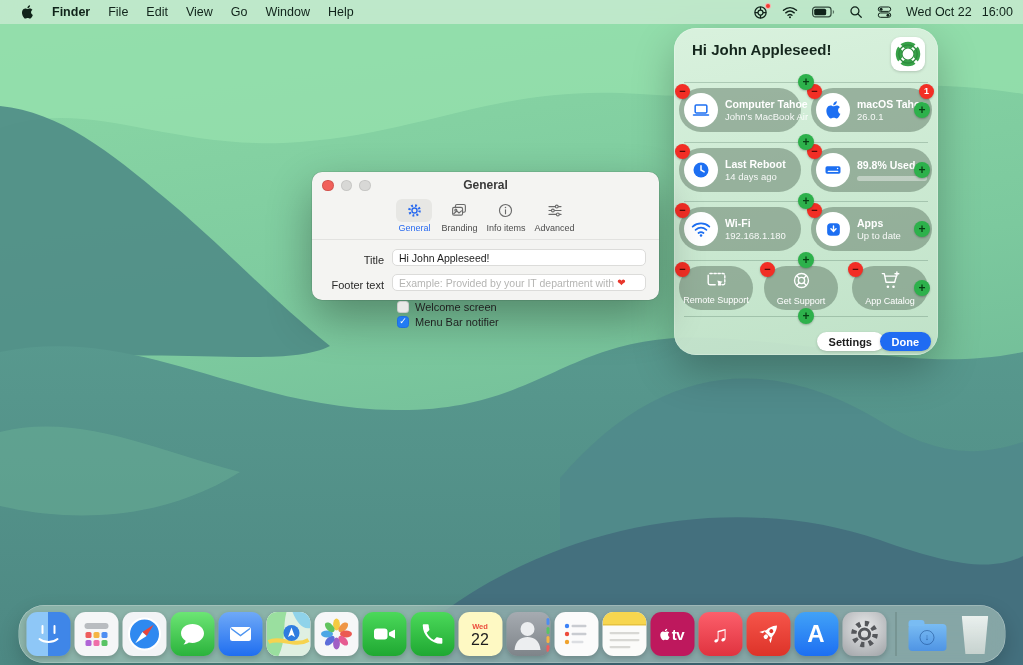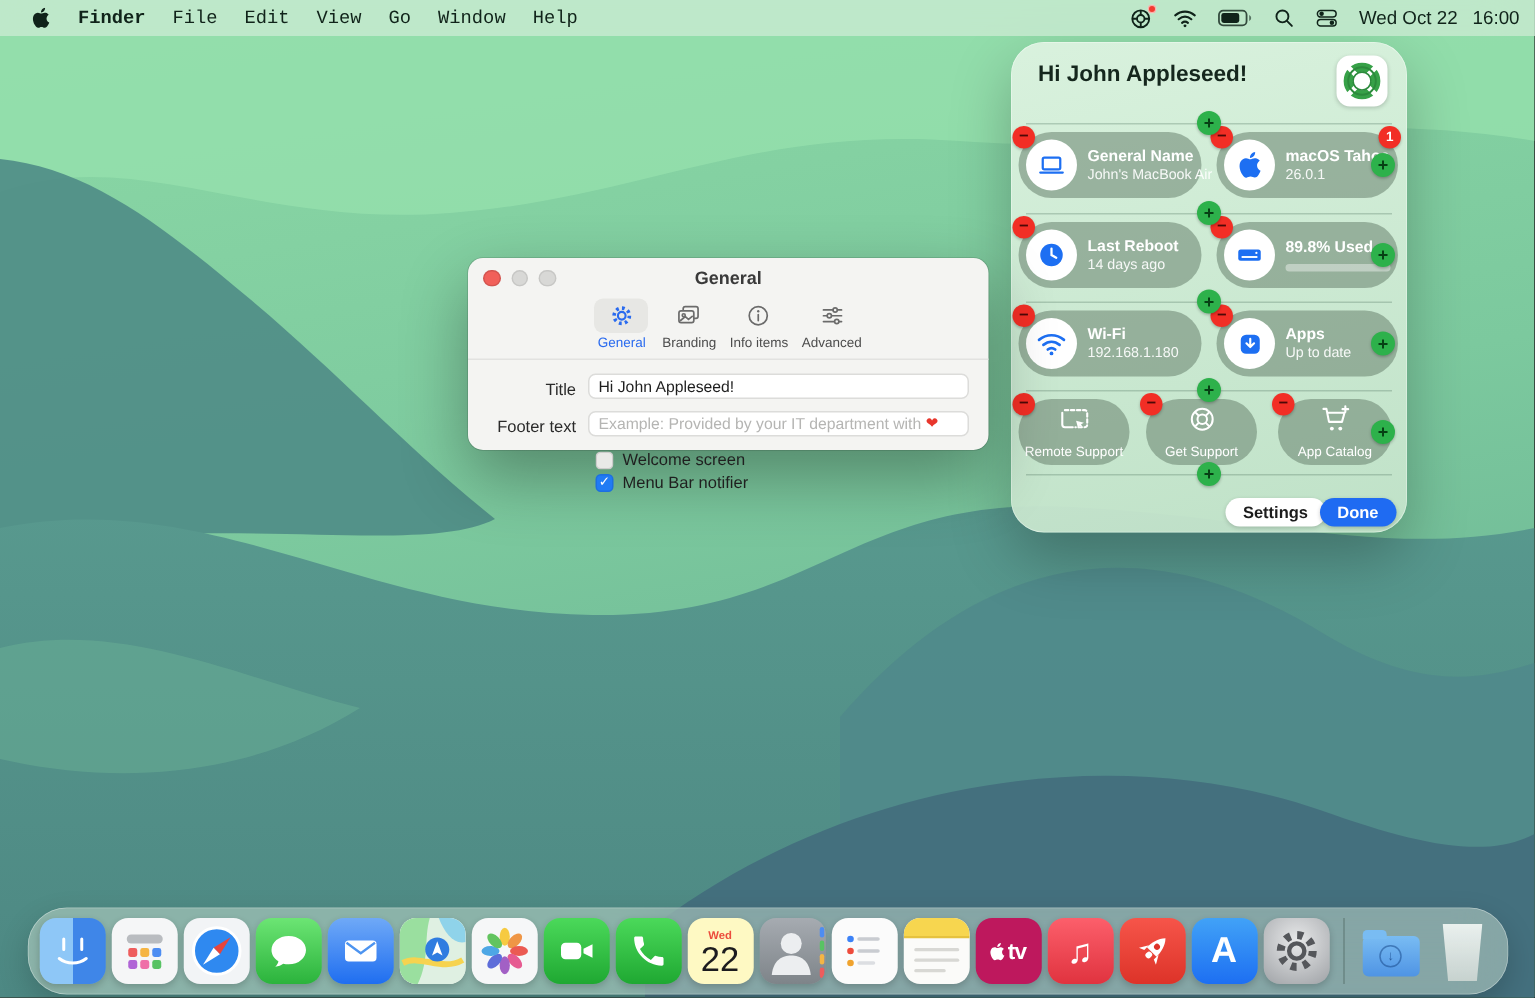--- a/index.html
+++ b/index.html
@@ -11,21 +11,21 @@
   }
   .wallpaper{position:absolute;inset:0;width:100%;height:100%;display:block;}
 
   
   .menubar{
     position:absolute;top:0;left:0;right:0;height:24px;
     background:rgba(203,234,210,0.78);backdrop-filter:blur(18px);
     display:flex;align-items:center;justify-content:space-between;
     font-size:12.5px;color:#10231a;z-index:30;
   }
-  .mb-left{display:flex;align-items:center;gap:0;padding-left:12px;font-family:Liberation Mono, monospace;}
+  .mb-left{display:flex;align-items:center;gap:0;padding-left:12px;}
   .mb-apple{display:flex;align-items:center;padding:0 9px;}
   .mb-item{padding:0 9px;font-weight:500;}
   .mb-item.app{font-weight:700;}
   .mb-right{display:flex;align-items:center;gap:14px;padding-right:10px;}
   .mb-ic{position:relative;display:flex;align-items:center;}
   .mb-dot{position:absolute;top:-2px;right:-3px;width:6px;height:6px;border-radius:50%;background:#f23b30;border:1px solid rgba(255,255,255,0.6);}
   .mb-clock{display:flex;gap:10px;font-weight:500;}
 
   
   .window{
@@ -122,21 +122,21 @@
     background:rgba(200,220,206,0.5);backdrop-filter:blur(16px);
     box-shadow:inset 0 0 0 0.5px rgba(255,255,255,0.4),0 8px 20px rgba(0,0,0,0.18);
     display:flex;align-items:center;gap:4px;padding:0 8px;z-index:30;
   }
   .dicon{position:relative;width:44px;height:44px;border-radius:11px;flex:none;
     display:flex;align-items:center;justify-content:center;overflow:hidden;
     box-shadow:0 2px 5px rgba(0,0,0,0.18);}
   .dicon.noshadow{box-shadow:none;overflow:visible;}
   .dock-sep{width:1px;height:44px;background:rgba(30,50,40,0.28);margin:0 5px;flex:none;}
   .cal-wd{font-size:7.5px;font-weight:700;color:#ec4c3c;line-height:1.1;margin-top:3px;}
-  .cal-day{font-size:23px;font-weight:400;color:#1c1c1e;line-height:1;}
+  .cal-day{font-size:16px;font-weight:400;color:#1c1c1e;line-height:1;}
   .folder{position:relative;width:38px;height:27px;border-radius:4px;margin-top:6px;
     background:linear-gradient(#79bcf3,#4f94e4);display:flex;align-items:center;justify-content:center;}
   .folder::before{content:"";position:absolute;top:-4px;left:0;width:16px;height:6px;border-radius:3px 3px 0 0;
     background:#79bcf3;}
   .dl-circle{width:15px;height:15px;border-radius:50%;border:1.8px solid rgba(25,75,140,0.55);
     color:rgba(25,75,140,0.75);font-size:9px;display:flex;align-items:center;justify-content:center;font-weight:700;}
   .trash{width:30px;height:38px;background:linear-gradient(rgba(245,248,246,0.9),rgba(210,218,214,0.85));
     clip-path:polygon(6% 0,94% 0,82% 100%,18% 100%);margin-top:2px;}
 </style>
 </head>
@@ -334,21 +334,21 @@
 
     <div class="tile" style="left:5px;top:60px;width:122px">
       <span class="badge minus">−</span>
       <span class="tile-ic">
         <svg width="20" height="20" viewBox="0 0 24 24" fill="none" stroke="#1d6ff2" stroke-width="1.8" stroke-linecap="round">
           <rect x="5" y="6" width="14" height="9.5" rx="1.3"></rect>
             <path d="M3,18 h18"></path>
         </svg>
       </span>
       <span class="tile-tx">
-        <b>General Name</b>
+        <b>Computer Tahoe</b>
         <i>John's MacBook Air</i>
       </span>
     </div>
     <div class="tile" style="left:137px;top:60px;width:121px">
       <span class="badge minus">−</span>
       <span class="badge count">1</span>
       <span class="tile-ic">
         <svg width="17" height="18" viewBox="0 0 22 24">
             <path fill="#1d6ff2" d="M17.05,12.54c-0.03-2.89,2.36-4.27,2.47-4.34c-1.34-1.96-3.43-2.23-4.18-2.26c-1.78-0.18-3.47,1.05-4.37,1.05c-0.9,0-2.29-1.02-3.77-1c-1.94,0.03-3.73,1.13-4.73,2.86c-2.02,3.5-0.52,8.67,1.45,11.51c0.96,1.39,2.11,2.95,3.62,2.89c1.45-0.06,2-0.94,3.75-0.94c1.75,0,2.25,0.94,3.78,0.91c1.56-0.03,2.55-1.42,3.5-2.81c1.1-1.61,1.55-3.17,1.58-3.25C20.11,17.13,17.08,15.97,17.05,12.54z M14.16,4.06c0.8-0.97,1.34-2.31,1.19-3.65c-1.15,0.05-2.55,0.77-3.38,1.73c-0.74,0.86-1.39,2.23-1.22,3.54C12.04,5.78,13.36,5.03,14.16,4.06z"></path>
           </svg>

